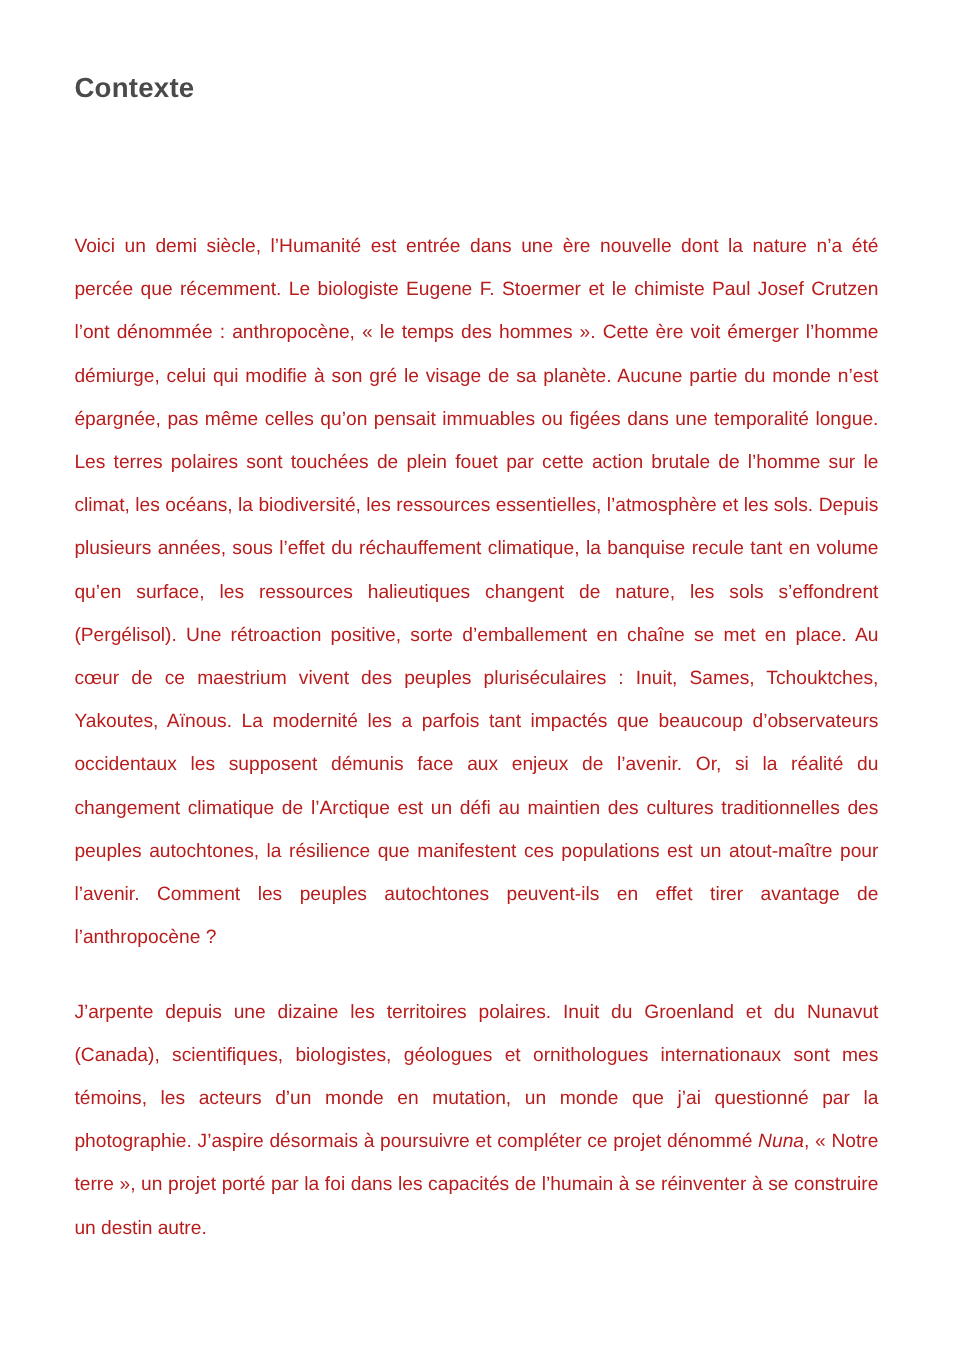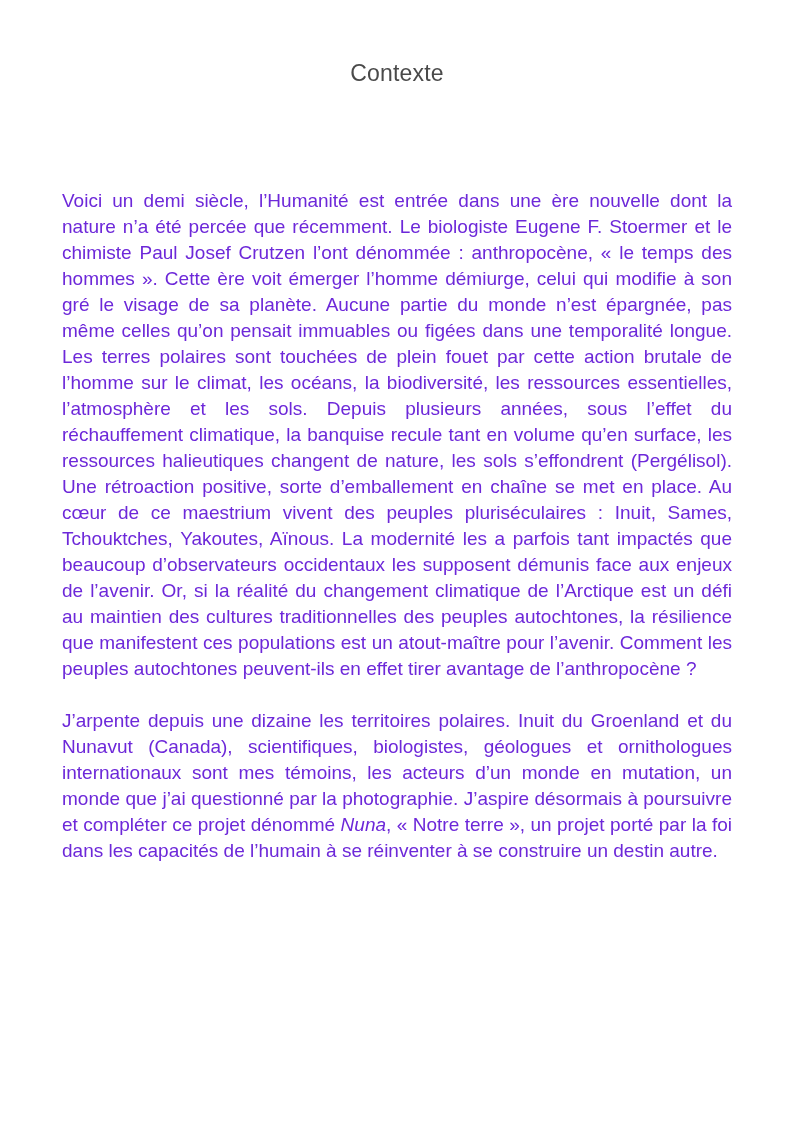--- a/index.html
+++ b/index.html
@@ -11,37 +11,37 @@
     width: 794px;
     height: 1123px;
     box-sizing: border-box;
     background: #ffffff;
     padding: 58px 62px 0 62px;
     font-family: "Liberation Sans", sans-serif;
     overflow: hidden;
   }
   .title {
     margin: 0 0 100px 0;
-    text-align: center;
+    text-align: left;
     font-size: 23px;
     line-height: 30px;
-    font-weight: 400;
+    font-weight: 700;
     color: #4a4a4a;
     letter-spacing: 0.2px;
   }
   .body-text {
     color: #3d3d3d;
   }
   .para {
     margin: 0 0 26px 0;
-    font-size: 19px;
-    line-height: 26px;
+    font-size: 16px;
+    line-height: 36px;
     text-align: justify;
     text-justify: inter-word;
-    color: #6d28d9;
+    color: #b91c1c;
   }
   .italic {
     font-style: italic;
     margin-top: 11px;
   }
 </style>
 </head>
 <body>
 
 <div class="page">

